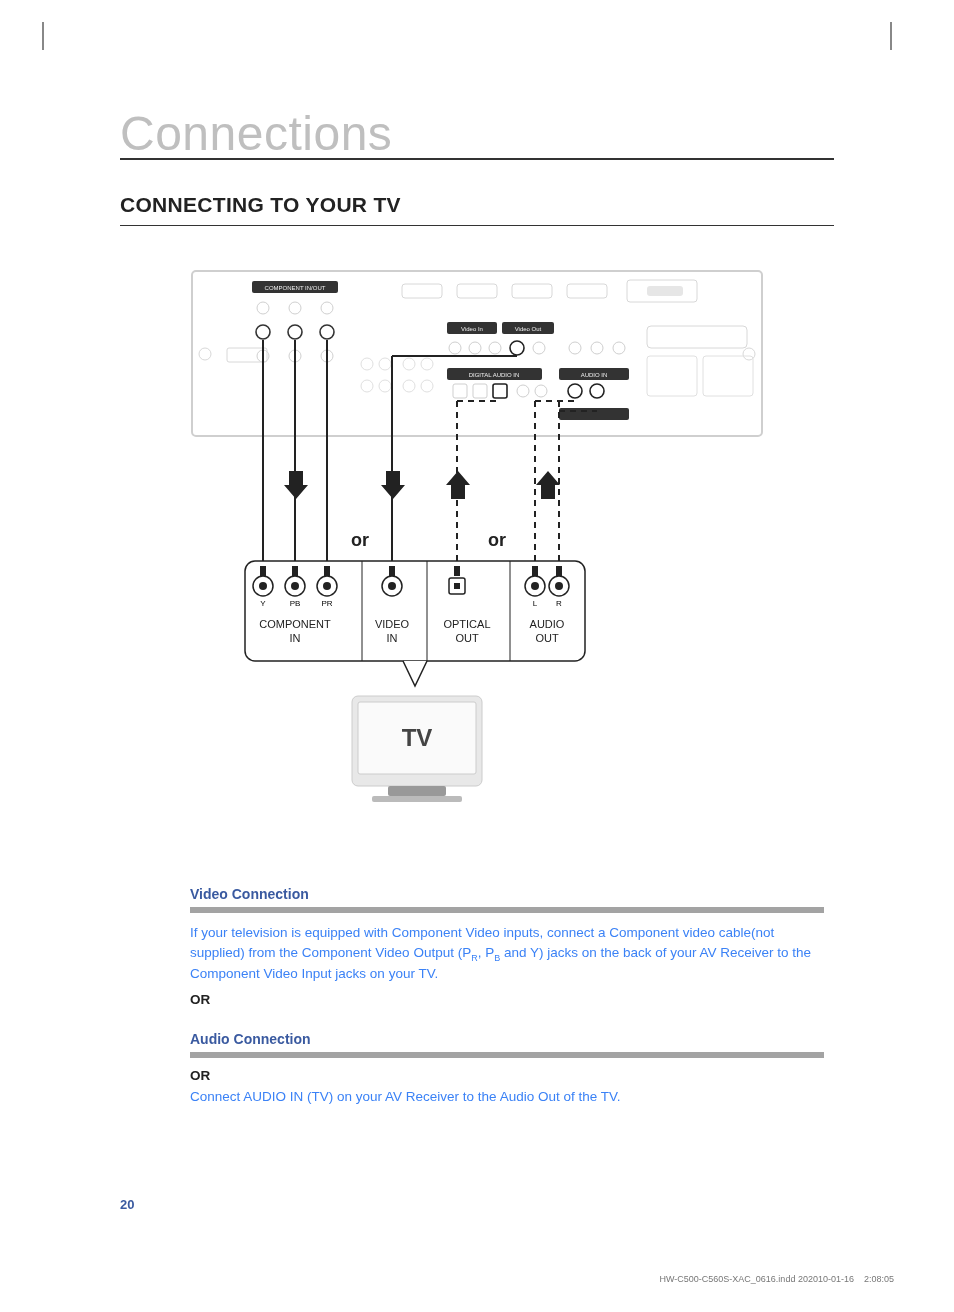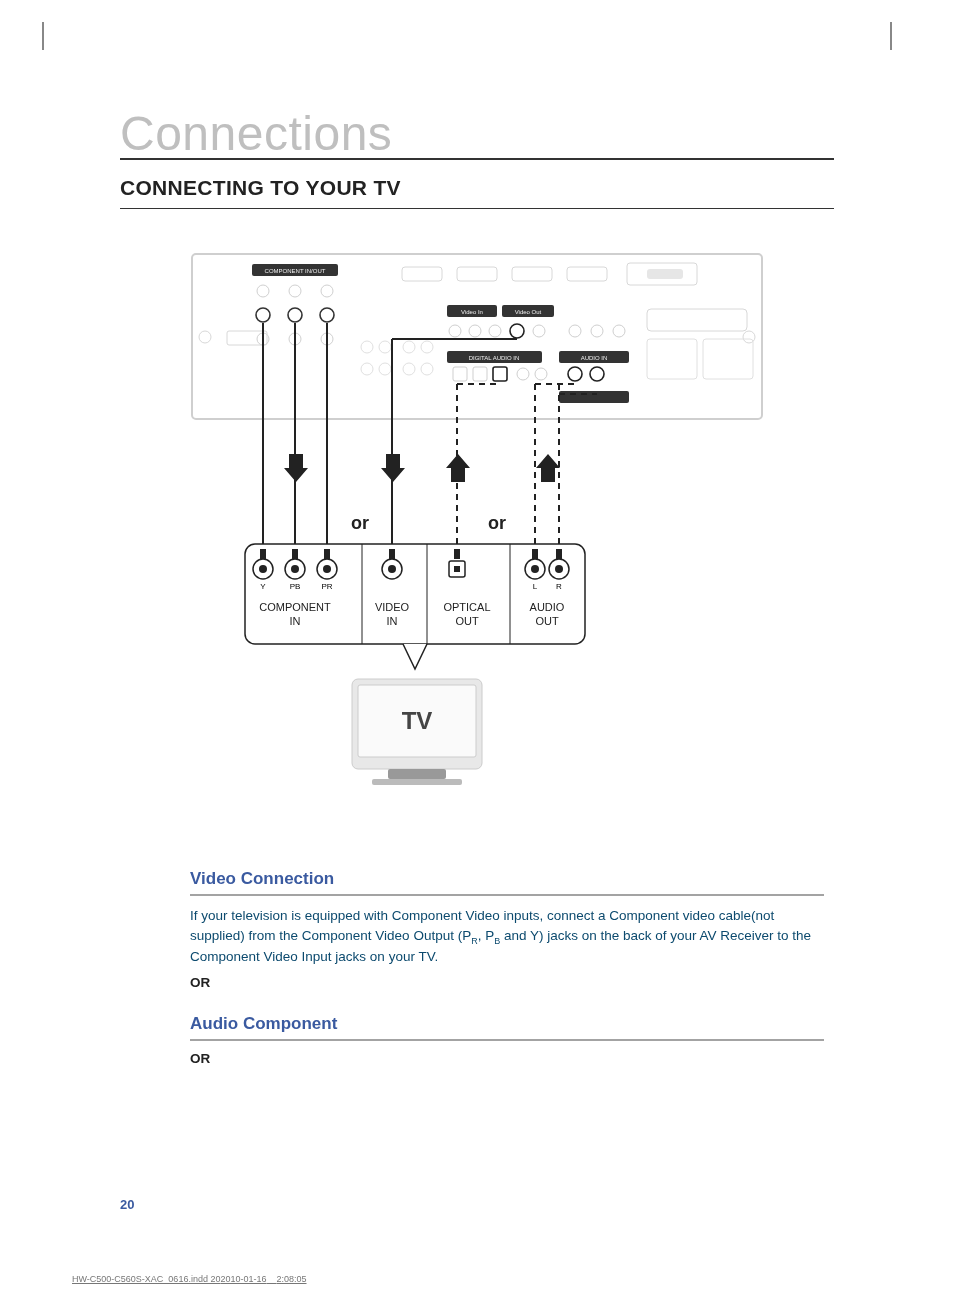--- a/index.html
+++ b/index.html
@@ -27,51 +27,51 @@
     font-size: 48px;
     font-weight: 300;
     color: #bfbfbf;
     border-bottom: 2px solid #333;
     padding-bottom: 0;
     line-height: 1;
     letter-spacing: 0.5px;
   }
 
   .h1 {
-    margin-top: 16px;
+    margin-top: 33px;
     font-size: 21px;
     font-weight: bold;
     color: #222;
     border-bottom: 1px solid #333;
     padding-bottom: 8px;
     letter-spacing: 0.3px;
   }
 
   .diagram-wrap {
     margin: 30px 0 40px 0;
     display: flex;
     justify-content: center;
   }
 
   .content { margin-left: 70px; margin-right: 10px; }
 
   .h2 {
-    font-size: 17px;
+    font-size: 14px;
     font-weight: bold;
     color: #3a5aa0;
-    border-bottom: 2px solid #a3a3a3;
+    border-bottom: 6px solid #a3a3a3;
     padding-bottom: 5px;
     margin-top: 24px;
     margin-bottom: 10px;
   }
 
   .body {
     font-size: 13.5px;
     line-height: 1.45;
-    color: #0c4a6e;
+    color: #3b82f6;
     margin-bottom: 8px;
   }
   .body .sub { font-size: 9px; vertical-align: sub; }
 
   .or-line {
     font-size: 13.5px;
     font-weight: bold;
     color: #222;
     margin: 4px 0;
   }
@@ -79,26 +79,25 @@
   .pagenum {
     position: absolute;
     left: 0; bottom: 0;
     font-size: 13px;
     font-weight: bold;
     color: #3a5aa0;
   }
 
   .footer {
     position: absolute;
-    left: 72px; right: 60px; bottom: 28px;
+    left: 60px; right: 60px; bottom: 28px;
     display: flex;
-    justify-content: flex-start;
+    justify-content: flex-end;
     font-size: 9px;
     color: #777;
-    text-decoration: underline;
   }
 
   svg text { font-family: Arial, Helvetica, sans-serif; }
 </style>
 </head>
 <body>
 
 <div class="crop-top-l"></div>
 <div class="crop-top-r"></div>
 
@@ -294,22 +293,23 @@
     </svg>
   </div>
 
   <div class="content">
     <div class="h2">Video Connection</div>
     <p class="body">
       <span>If your television is equipped with Component Video inputs, connect a Component video cable(not supplied) from the Component Video Output (P</span><span class="sub">R</span><span>, P</span><span class="sub">B</span><span> and Y) jacks on the back of your AV Receiver to the Component Video Input jacks on your TV.</span>
     </p>
     <div class="or-line">OR</div>
 
-    <div class="h2">Audio Component</div>
+    <div class="h2">Audio Connection</div>
     <div class="or-line">OR</div>
+    <p class="body">Connect AUDIO IN (TV) on your AV Receiver to the Audio Out of the TV.</p>
   </div>
 
   <div class="pagenum">20</div>
 </div>
 
 <div class="footer">
   <span>HW-C500-C560S-XAC_0616.indd   20</span>
   <span>
     <span>2010-01-16</span>&nbsp;&nbsp;&nbsp;
     <span>2:08:05</span>

